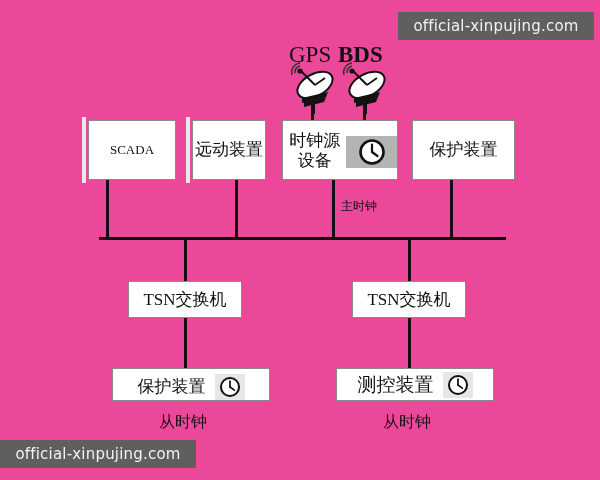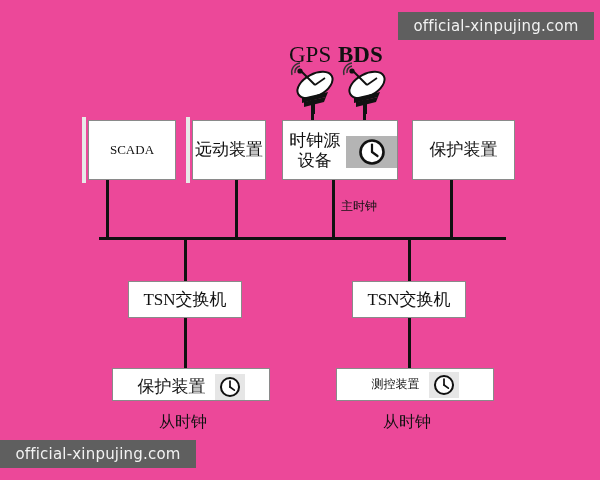--- a/index.html
+++ b/index.html
@@ -222,21 +222,21 @@
           <circle cx="14" cy="14" r="11.5" fill="#ffffff" stroke="#111111" stroke-width="2.6"></circle>
           <line x1="14" y1="14" x2="14" y2="6.5" stroke="#111111" stroke-width="2.2" stroke-linecap="round"></line>
           <line x1="14" y1="14" x2="19.5" y2="18" stroke="#111111" stroke-width="2.2" stroke-linecap="round"></line>
         </svg>
       </span>
     </div>
   </div>
 
   <div class="box" style="left:336px; top:368px; width:158px; height:33px;">
     <div class="inline-row">
-      <span style="font-size:12px;">测控装置</span>
+      <span style="font-size:19px;">测控装置</span>
       <span class="clock-chip-light" style="width:30px; height:26px;">
         <svg width="22" height="22" viewBox="0 0 28 28" xmlns="http://www.w3.org/2000/svg">
           <circle cx="14" cy="14" r="11.5" fill="#ffffff" stroke="#111111" stroke-width="2.6"></circle>
           <line x1="14" y1="14" x2="14" y2="6.5" stroke="#111111" stroke-width="2.2" stroke-linecap="round"></line>
           <line x1="14" y1="14" x2="19.5" y2="18" stroke="#111111" stroke-width="2.2" stroke-linecap="round"></line>
         </svg>
       </span>
     </div>
   </div>
 

